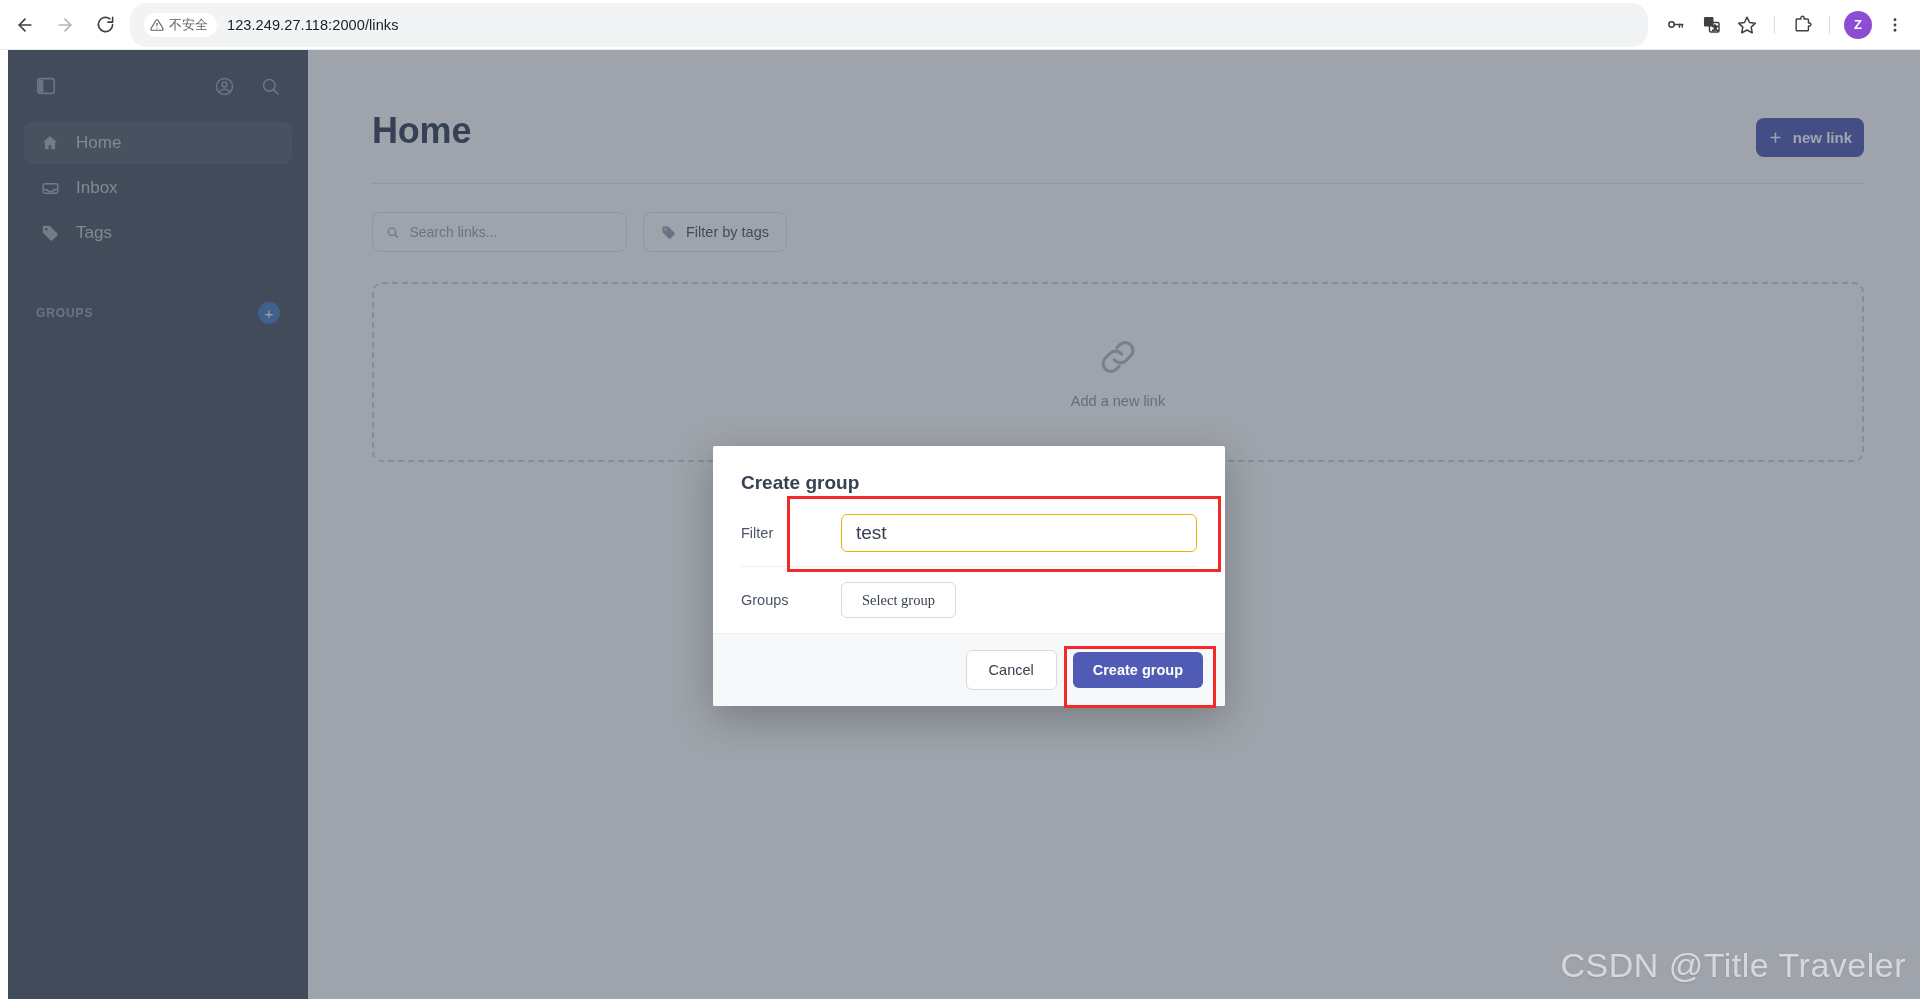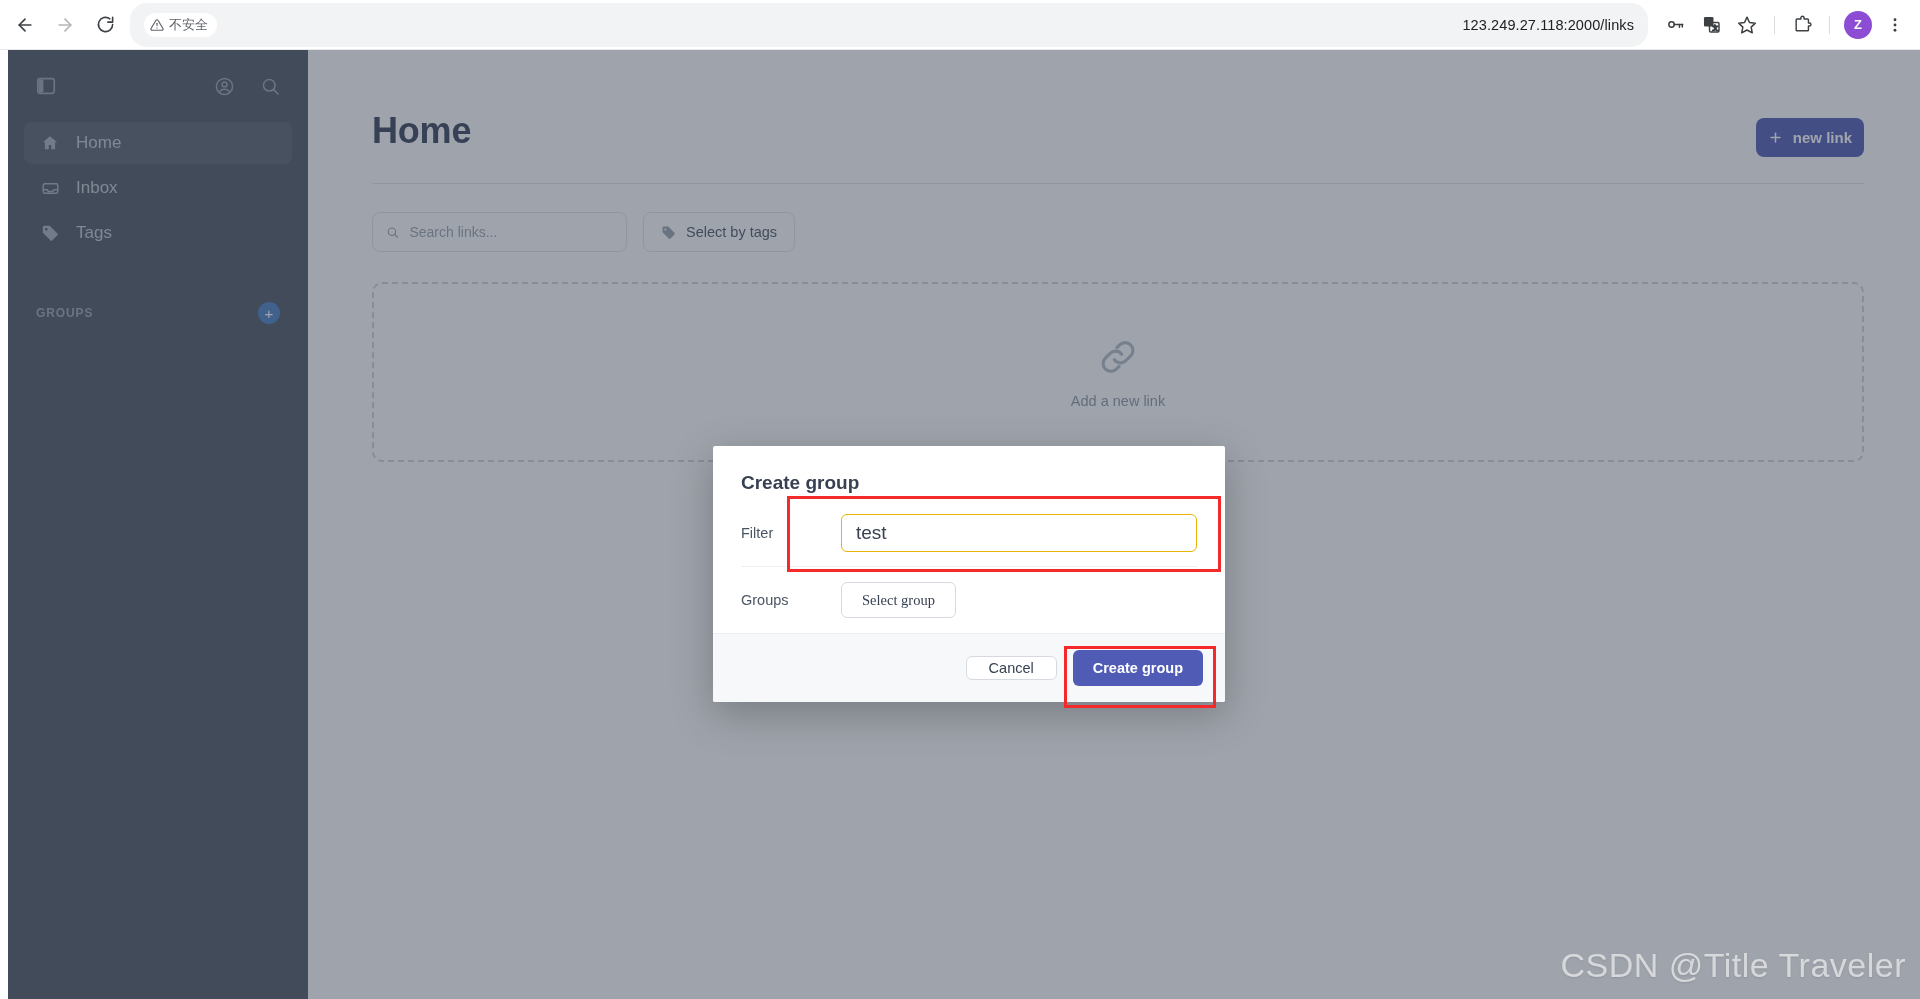--- a/index.html
+++ b/index.html
@@ -24,21 +24,20 @@
     cursor: pointer;
   }
   .nav-btn svg { display: block; }
   .nav-btn.disabled svg { opacity: 0.38; }
 
   .omnibox {
     flex: 1; height: 44px; margin: 0 10px 0 6px;
     background: #f1f3f4; border-radius: 17px;
     display: flex; align-items: center; padding: 0 14px;
     cursor: text;
-    justify-content: space-between;
   }
   .security-chip {
     display: flex; align-items: center; gap: 5px;
     padding: 3px 9px 3px 6px; border-radius: 12px;
     background: #ffffff; margin-right: 10px;
   }
   .security-text {
     font-size: 13px; color: #5f6368; white-space: nowrap;
   }
   .omnibox-url {
@@ -195,21 +194,21 @@
     background: #fff; padding: 0 20px;
     font-size: 14.5px; color: #374151; cursor: pointer;
     font-family: Liberation Serif, serif;
   }
   .modal-footer {
     background: #f7f8fa; border-top: 1px solid #eceef1;
     padding: 16px 22px; display: flex; justify-content: flex-end;
     align-items: center; gap: 16px;
   }
   .btn-cancel {
-    height: 24px; padding: 0 22px;
+    height: 40px; padding: 0 22px;
     border: 1px solid #d6dae0; border-radius: 6px; background: #fff;
     font-size: 14.5px; color: #374151; cursor: pointer;
     font-family: "Liberation Sans", sans-serif;
   }
   .btn-create {
     height: 36px; padding: 0 20px;
     border: none; border-radius: 6px; background: #4f5bb5;
     font-size: 14.5px; font-weight: 700; color: #ffffff; cursor: pointer;
     font-family: "Liberation Sans", sans-serif;
   }
@@ -389,21 +388,21 @@
           <circle cx="10.6" cy="10.6" r="6.6"></circle>
             <line x1="15.6" y1="15.6" x2="20.5" y2="20.5"></line>
         </svg>
         <input type="text" placeholder="Search links..." style="">
       </div>
       <button class="tag-filter-btn">
         <svg width="15" height="15" viewBox="0 0 24 24" fill="#9aa2ad">
           <path d="M11.6 2.4 21.6 12.4a2 2 0 0 1 0 2.8l-6.4 6.4a2 2 0 0 1-2.8 0L2.4 11.6V4a1.6 1.6 0 0 1 1.6-1.6z"></path>
           <circle cx="7.1" cy="7.1" r="1.7" fill="#ffffff"></circle>
         </svg>
-        <span>Select by tags</span>
+        <span>Filter by tags</span>
       </button>
     </div>
 
     <div class="dropzone">
       <svg width="44" height="44" viewBox="0 0 24 24" fill="none" stroke="#b3bac3" stroke-width="1.7" stroke-linecap="round">
         <path d="M10 13.5a4.2 4.2 0 0 0 6.3.5l2.6-2.6a4.2 4.2 0 1 0-6-6l-1.5 1.5"></path>
         <path d="M14 10.5a4.2 4.2 0 0 0-6.3-.5l-2.6 2.6a4.2 4.2 0 1 0 6 6l1.5-1.5"></path>
       </svg>
       <span class="dropzone-label">Add a new link</span>
     </div>

